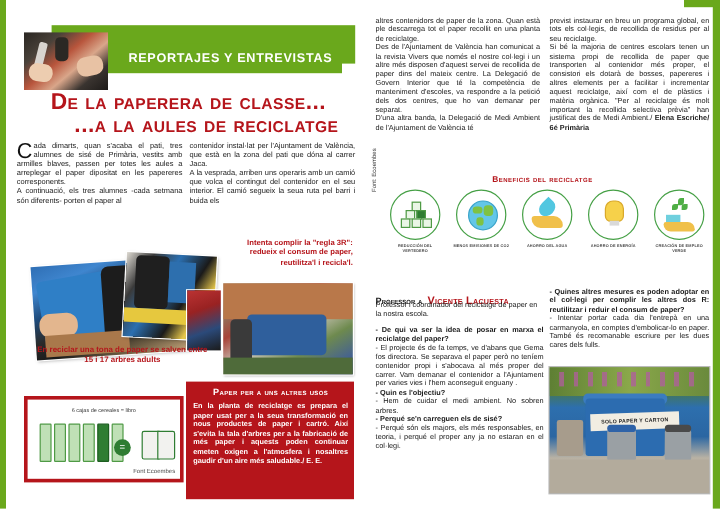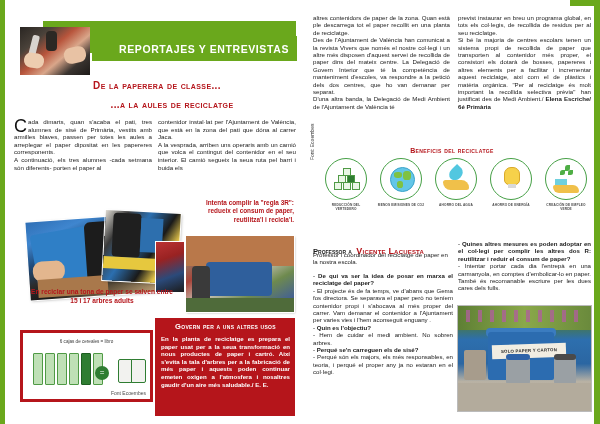--- a/index.html
+++ b/index.html
@@ -14,41 +14,41 @@
   
   .edge-left{position:absolute;left:0;top:0;width:5px;height:424px;background:#6aa81c;}
   .edge-right{position:absolute;right:0;top:0;width:6px;height:424px;background:#6aa81c;}
   .edge-top-right{position:absolute;right:0;top:0;width:30px;height:6px;background:#6aa81c;}
 
   
   .hdr-bar{
     position:absolute;left:43px;top:21px;width:253px;height:32px;background:#6aa81c;
   }
   .hdr-bar2{
-    position:absolute;left:92px;top:36px;width:205px;height:25px;background:#6aa81c;
+    position:absolute;left:80px;top:36px;width:205px;height:25px;background:#6aa81c;
     display:flex;align-items:center;justify-content:flex-end;text-align:right;
   }
   .hdr-label{
     color:#ffffff;font-size:10.5px;font-weight:bold;letter-spacing:.6px;
     padding-right:8px;white-space:nowrap;
   }
   .hdr-photo{
     position:absolute;left:20px;top:27px;width:70px;height:48px;
     background:linear-gradient(140deg,#2a2622 0%,#4a423a 25%,#b8553c 45%,#d9a68a 62%,#3a3430 80%,#1d1a18 100%);
     overflow:hidden;
   }
   .hdr-photo .mic1{position:absolute;left:10px;top:8px;width:7px;height:26px;background:#d8d4cf;transform:rotate(14deg);border-radius:2px;}
   .hdr-photo .mic2{position:absolute;left:26px;top:4px;width:11px;height:20px;background:#2b2824;border-radius:4px;}
   .hdr-photo .hand{position:absolute;left:44px;top:20px;width:22px;height:16px;background:#e8c2a4;border-radius:7px;transform:rotate(-12deg);}
   .hdr-photo .hand2{position:absolute;left:4px;top:26px;width:20px;height:15px;background:#edcdb0;border-radius:7px;transform:rotate(8deg);}
 
   
   .title-wrap{position:absolute;left:22px;top:76px;width:270px;text-align:center;}
   .title1,.title2{
-    color:#b5151b;font-weight:bold;font-size:10px;line-height:19px;
+    color:#b5151b;font-weight:bold;font-size:19px;line-height:19px;
     font-variant:small-caps;letter-spacing:.4px;white-space:nowrap;
   }
   .title2{margin-left:30px;}
 
   
   .col-left{position:absolute;left:14px;top:118px;width:138px;}
   .col-left2{position:absolute;left:158px;top:118px;width:138px;}
   .bodytext{
     font-size:6.2px;line-height:7.6px;text-align:justify;color:#1a1a1a;
   }
@@ -284,21 +284,21 @@
     </div>
     <div class="eqsign">=</div>
     <div class="bookicon">
       <span class="pg l"></span>
       <span class="pg r"></span>
     </div>
     <div class="eco-src">Font Ecoembes</div>
   </div>
 
   <div class="redbox">
-    <h4>Govern per a uns altres usos</h4>
+    <h4>Paper per a uns altres usos</h4>
     <p>En la planta de reciclatge es prepara el paper usat per a la seua transformació en nous productes de paper i cartró. Així s'evita la tala d'arbres per a la fabricació de més paper i aquests poden continuar emeten oxigen a l'atmosfera i nosaltres gaudir d'un aire més saludable./ E. E.</p>
   </div>
 
   <div class="col-m colsmall">
     <p>altres contenidors de paper de la zona. Quan està ple descarrega tot el paper recollit en una planta de reciclatge.</p>
     <p>Des de l'Ajuntament de València han comunicat a la revista Vivers que només el nostre col·legi i un altre més disposen d'aquest servei de recollida de paper dins del mateix centre. La Delegació de Govern Interior que té la competència de manteniment d'escoles, va respondre a la petició dels dos centres, que ho van demanar per separat.</p>
     <p>D'una altra banda, la Delegació de Medi Ambient de l'Ajuntament de València té</p>
   </div>
 
   <div class="col-r colsmall">

